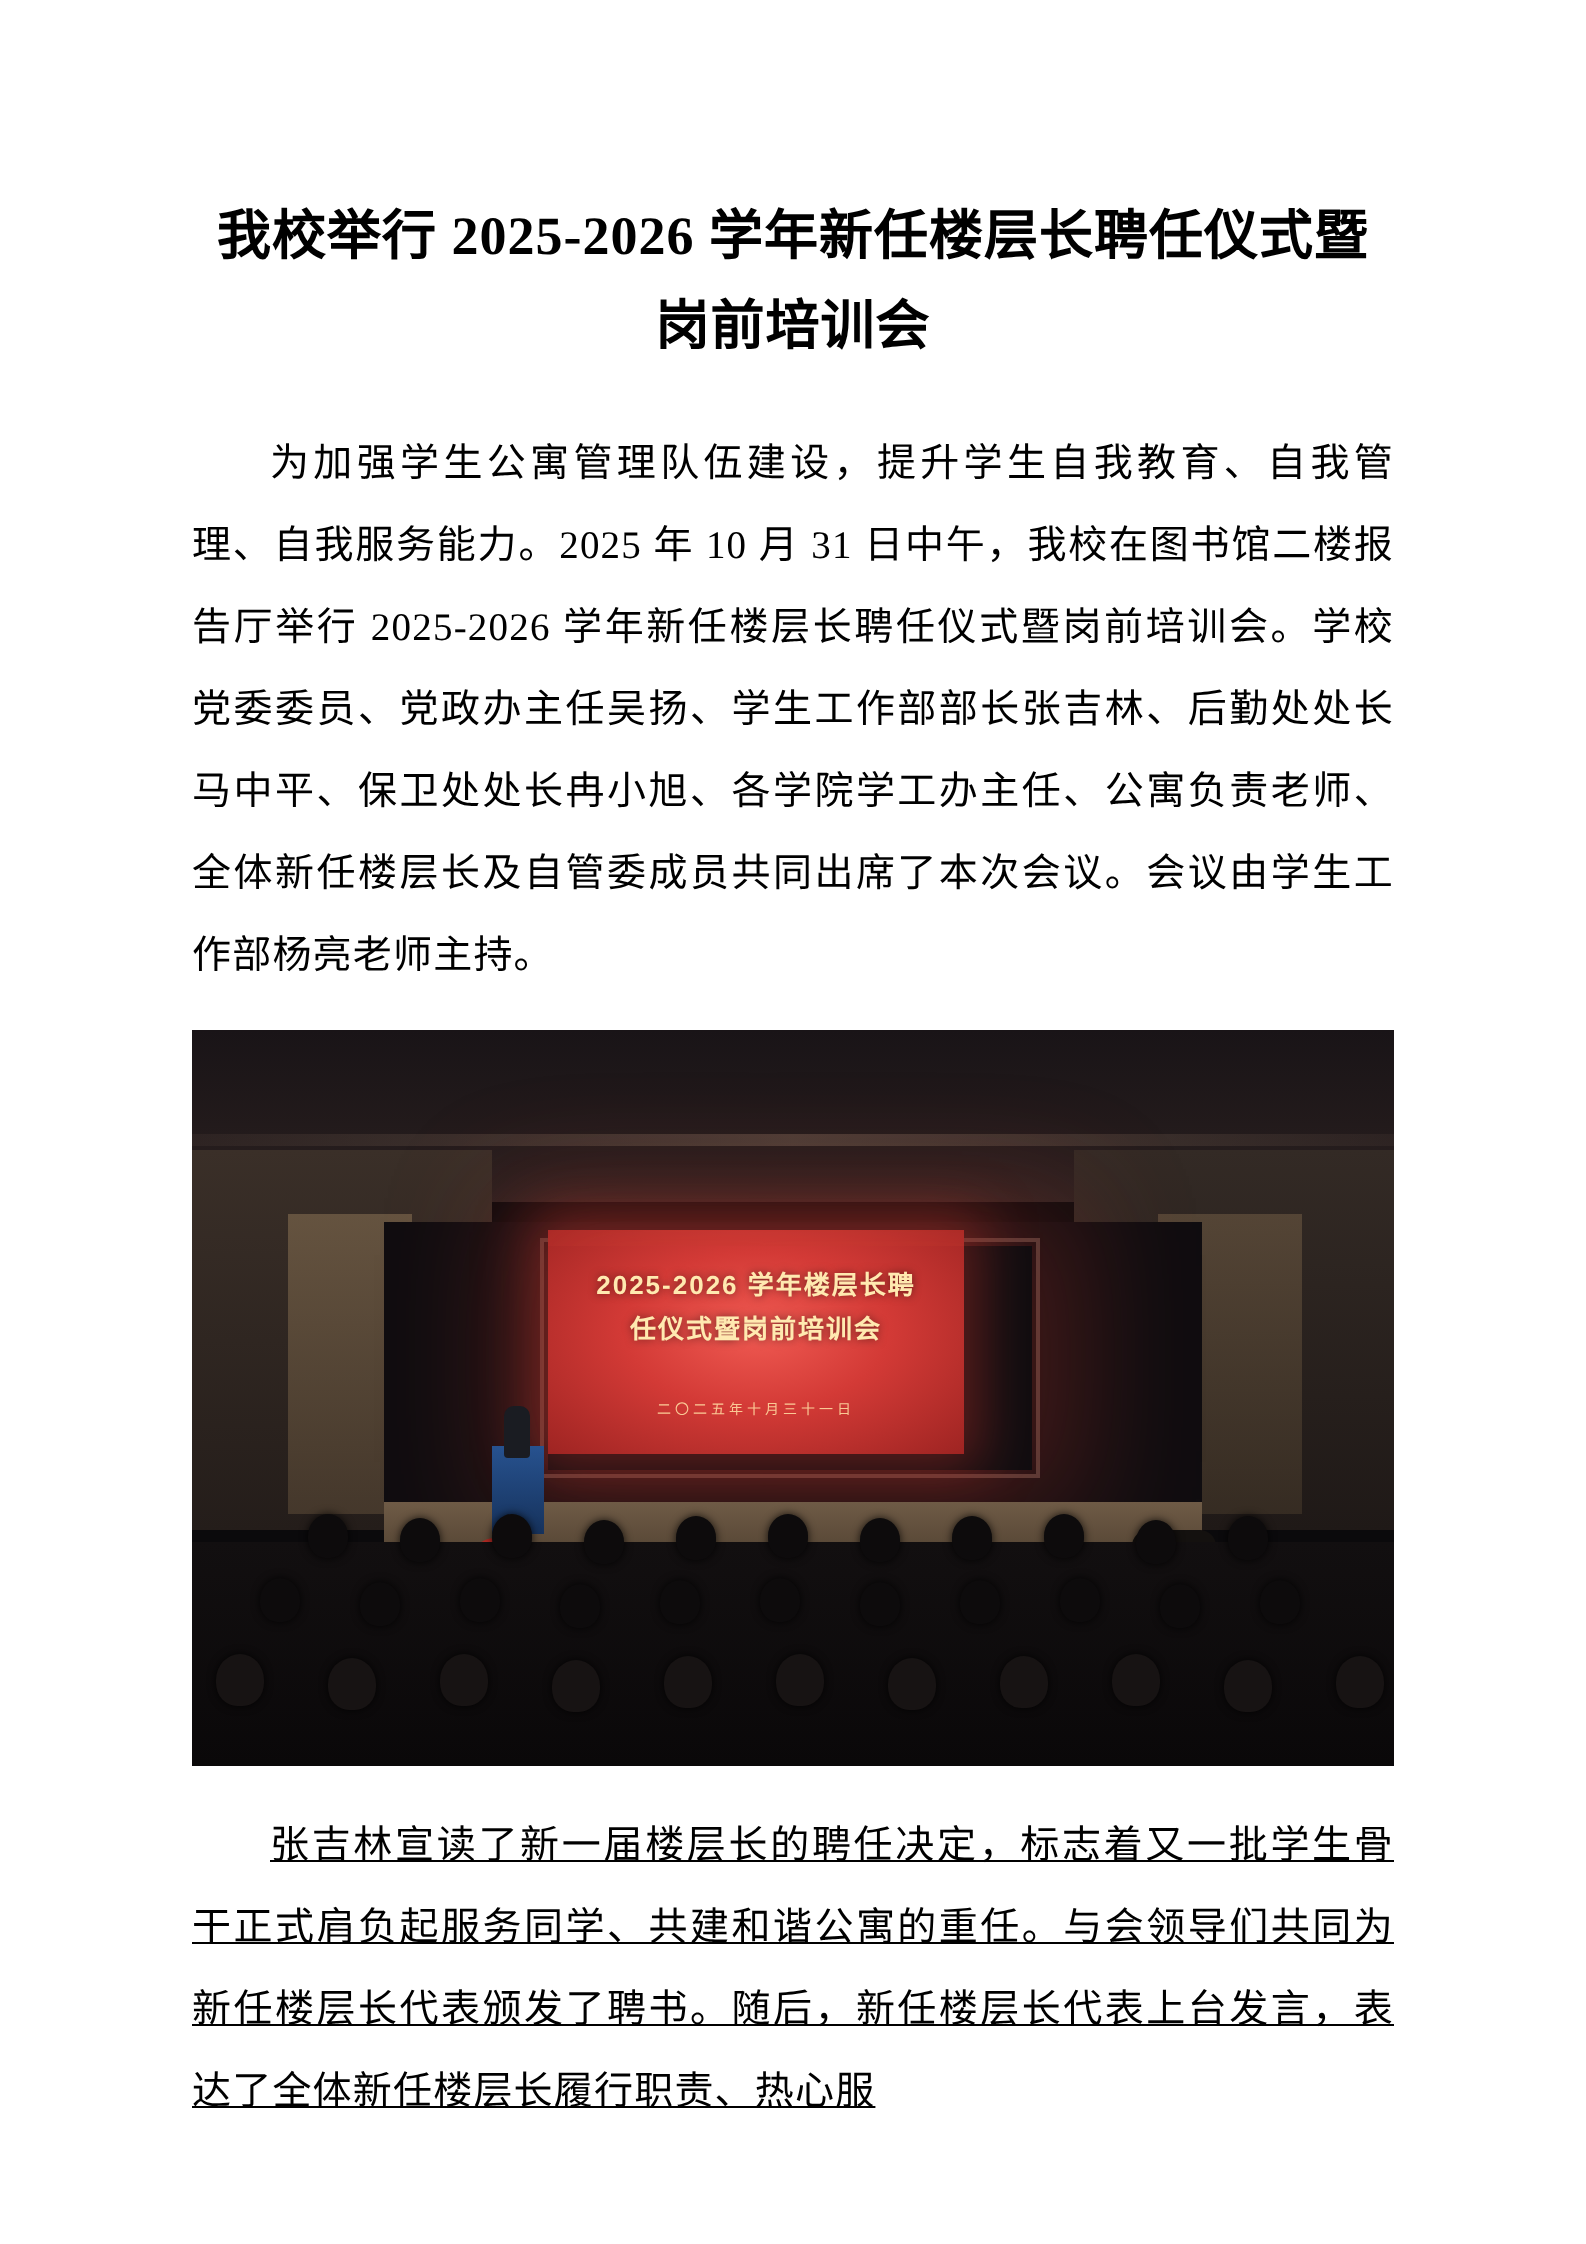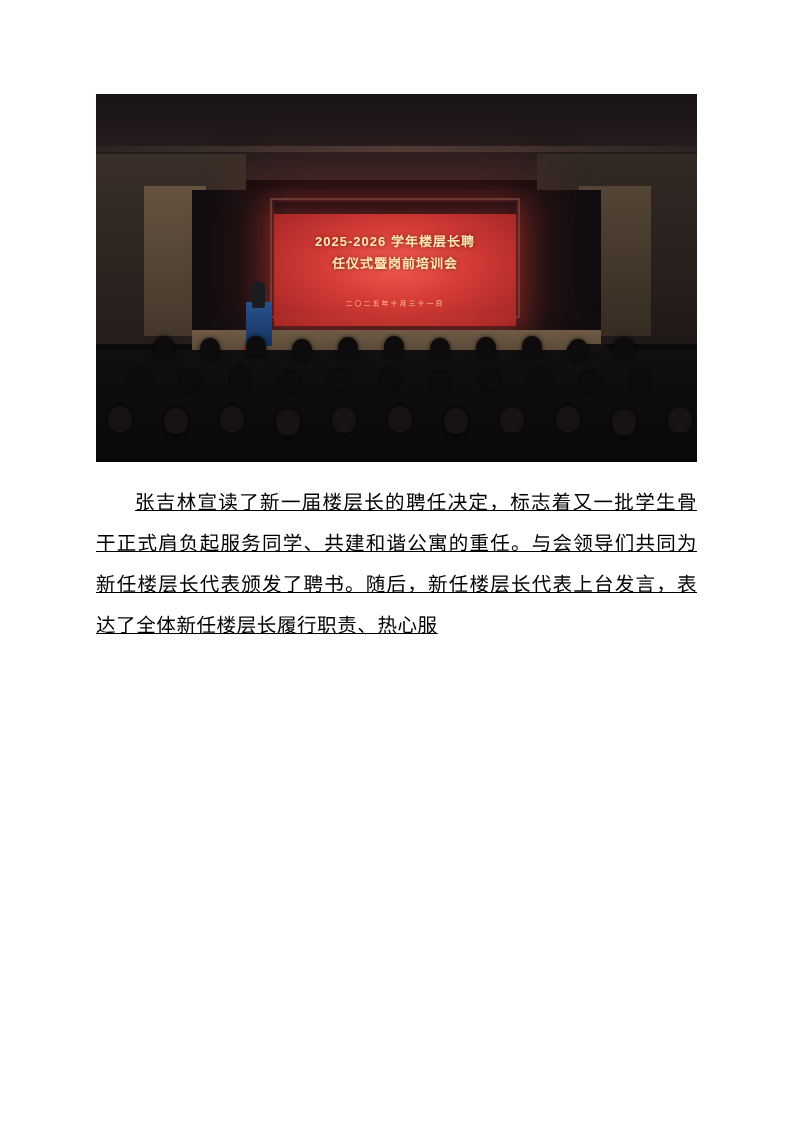--- a/index.html
+++ b/index.html
@@ -91,21 +91,21 @@
     background: linear-gradient(180deg, #5d4c3a 0%, #3b3025 100%);
     opacity: .8;
   }
   .photo .stage {
     position: absolute;
     left: 96px; right: 96px; top: 96px; height: 160px;
     background: #100d10;
   }
   .photo .screen {
     position: absolute;
-    left: 178px; top: 120px; width: 242px; height: 112px;
+    left: 178px; top: 100px; width: 208px; height: 112px;
     background: radial-gradient(ellipse at 50% 45%, #f05a52 0%, #d33a36 45%, #9e2422 100%);
     box-shadow: 0 0 26px 8px rgba(190,50,44,0.45);
   }
   .photo .screen-edge {
     position: absolute;
     left: 174px; top: 104px; width: 250px; height: 120px;
     border: 2px solid #4a3a36;
     box-sizing: border-box;
   }
   .screen-text {
@@ -192,21 +192,23 @@
     left: 178px; top: 108px; width: 242px; height: 112px;
     box-shadow: 0 0 60px 24px rgba(200,60,50,0.28);
     pointer-events: none;
   }
 </style>
 </head>
 <body>
 
 <div class="page">
 
-
+  <h1 class="doc-title">我校举行 2025-2026 学年新任楼层长聘任仪式暨岗前培训会</h1>
+
+  <p class="body-para">为加强学生公寓管理队伍建设，提升学生自我教育、自我管理、自我服务能力。2025 年 10 月 31 日中午，我校在图书馆二楼报告厅举行 2025-2026 学年新任楼层长聘任仪式暨岗前培训会。学校党委委员、党政办主任吴扬、学生工作部部长张吉林、后勤处处长马中平、保卫处处长冉小旭、各学院学工办主任、公寓负责老师、全体新任楼层长及自管委成员共同出席了本次会议。会议由学生工作部杨亮老师主持。</p>
 
   <div class="figure">
     <div class="photo">
       <div class="ceiling"></div>
       <div class="ceiling-strip"></div>
       <div class="wall-left"></div>
       <div class="wall-right"></div>
       <div class="panel-l"></div>
       <div class="panel-r"></div>
       <div class="stage"></div>

